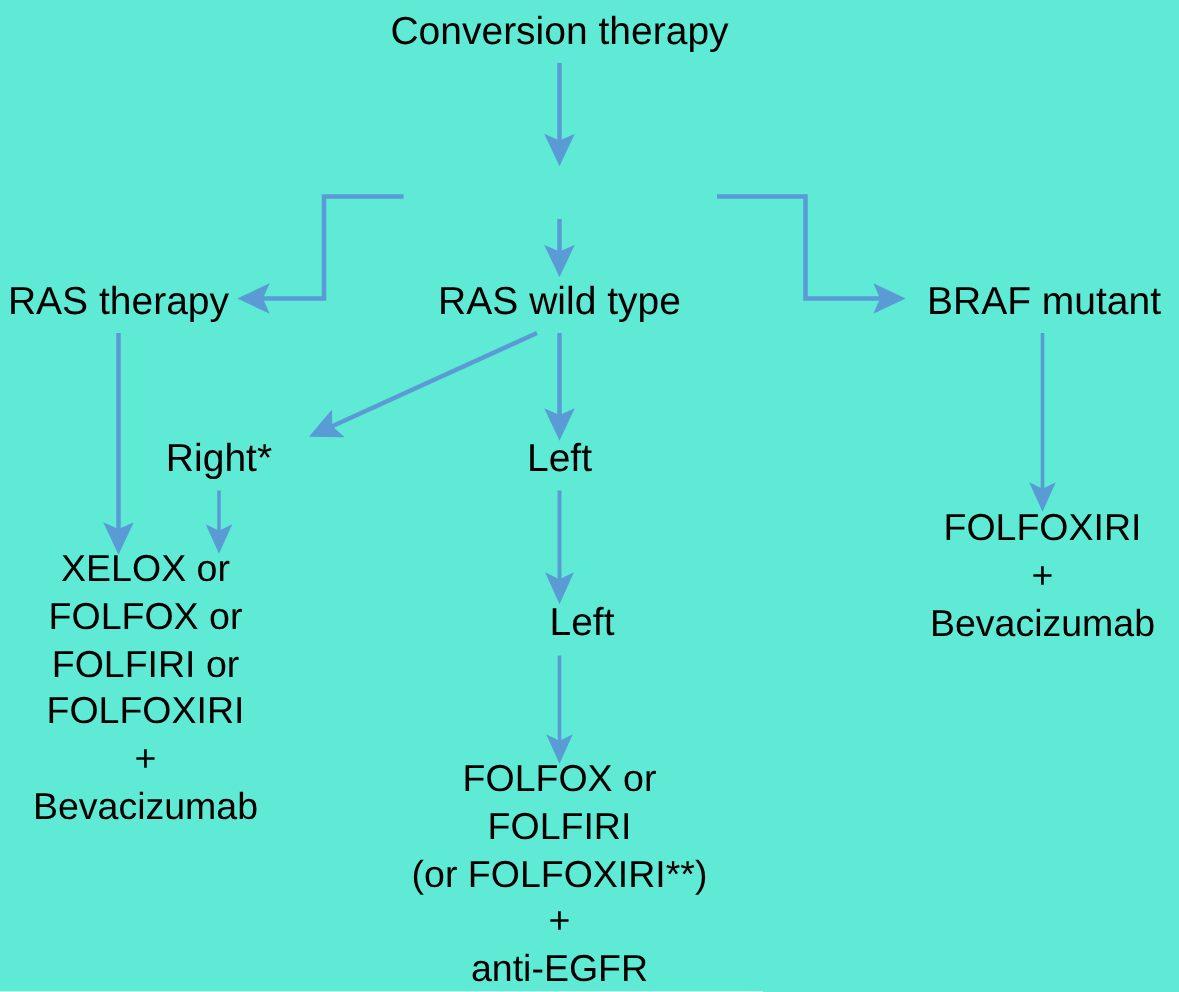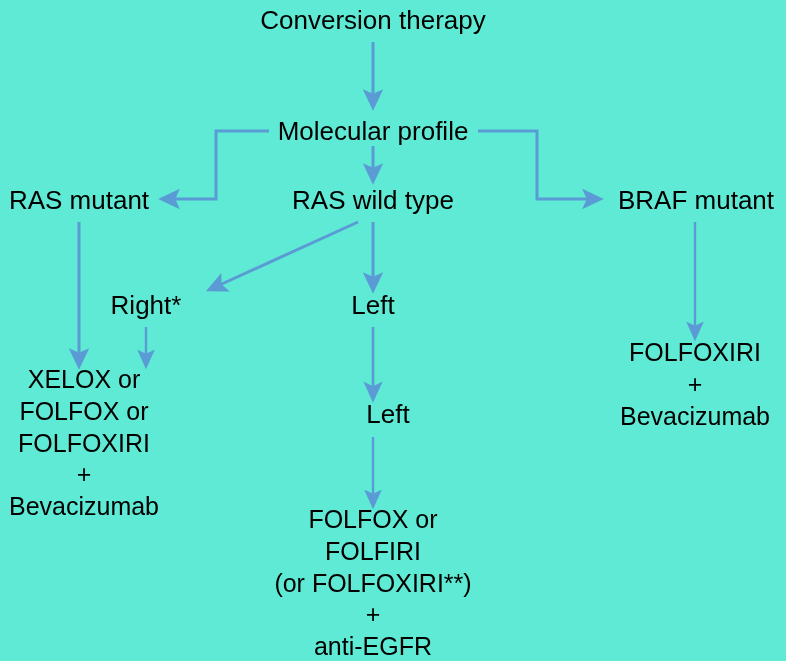--- a/index.html
+++ b/index.html
@@ -98,26 +98,23 @@
 
     <g>
       <line x1="695" y1="222" x2="695" y2="334" stroke="#5B9BD5" stroke-width="2.4" marker-end="url(#ah-thin)"></line>
     </g>
   </svg>
 
   <div class="node n-lg" style="left:0; top:4px; width:746px;">
     <span>Conversion therapy</span>
   </div>
 
-  <div class="node n-lg" style="left:0; top:115px; width:746px;">
-    <span>Molecular profile</span>
-  </div>
 
   <div class="node n-lg" style="left:0; top:184px; width:158px;">
-    <span>RAS mutant</span>
+    <span>RAS therapy</span>
   </div>
 
   <div class="node n-lg" style="left:606px; top:184px; width:180px;">
     <span>BRAF mutant</span>
   </div>
 
   <div class="node n-lg" style="left:263px; top:184px; width:220px;">
     <span>RAS wild type</span>
   </div>
 
@@ -126,23 +123,24 @@
   </div>
 
   <div class="node n-lg" style="left:313px; top:289px; width:120px;">
     <span>Left</span>
   </div>
 
   <div class="node n-lg" style="left:328px; top:398px; width:120px;">
     <span>Left</span>
   </div>
 
-  <div class="node block n-md" style="left:0; top:364px; width:168px; line-height:1.27;">
+  <div class="node block n-md" style="left:0; top:364px; width:168px; line-height:1.27;padding-left:13px;">
     <span class="tline">XELOX or</span>
     <span class="tline">FOLFOX or</span>
+    <span class="tline">FOLFIRI or</span>
     <span class="tline">FOLFOXIRI</span>
     <span class="tline">+</span>
     <span class="tline">Bevacizumab</span>
   </div>
 
   <div class="node block n-md" style="left:243px; top:504px; width:260px; line-height:1.27;">
     <span class="tline">FOLFOX or</span>
     <span class="tline">FOLFIRI</span>
     <span class="tline">(or FOLFOXIRI**)</span>
     <span class="tline">+</span>

